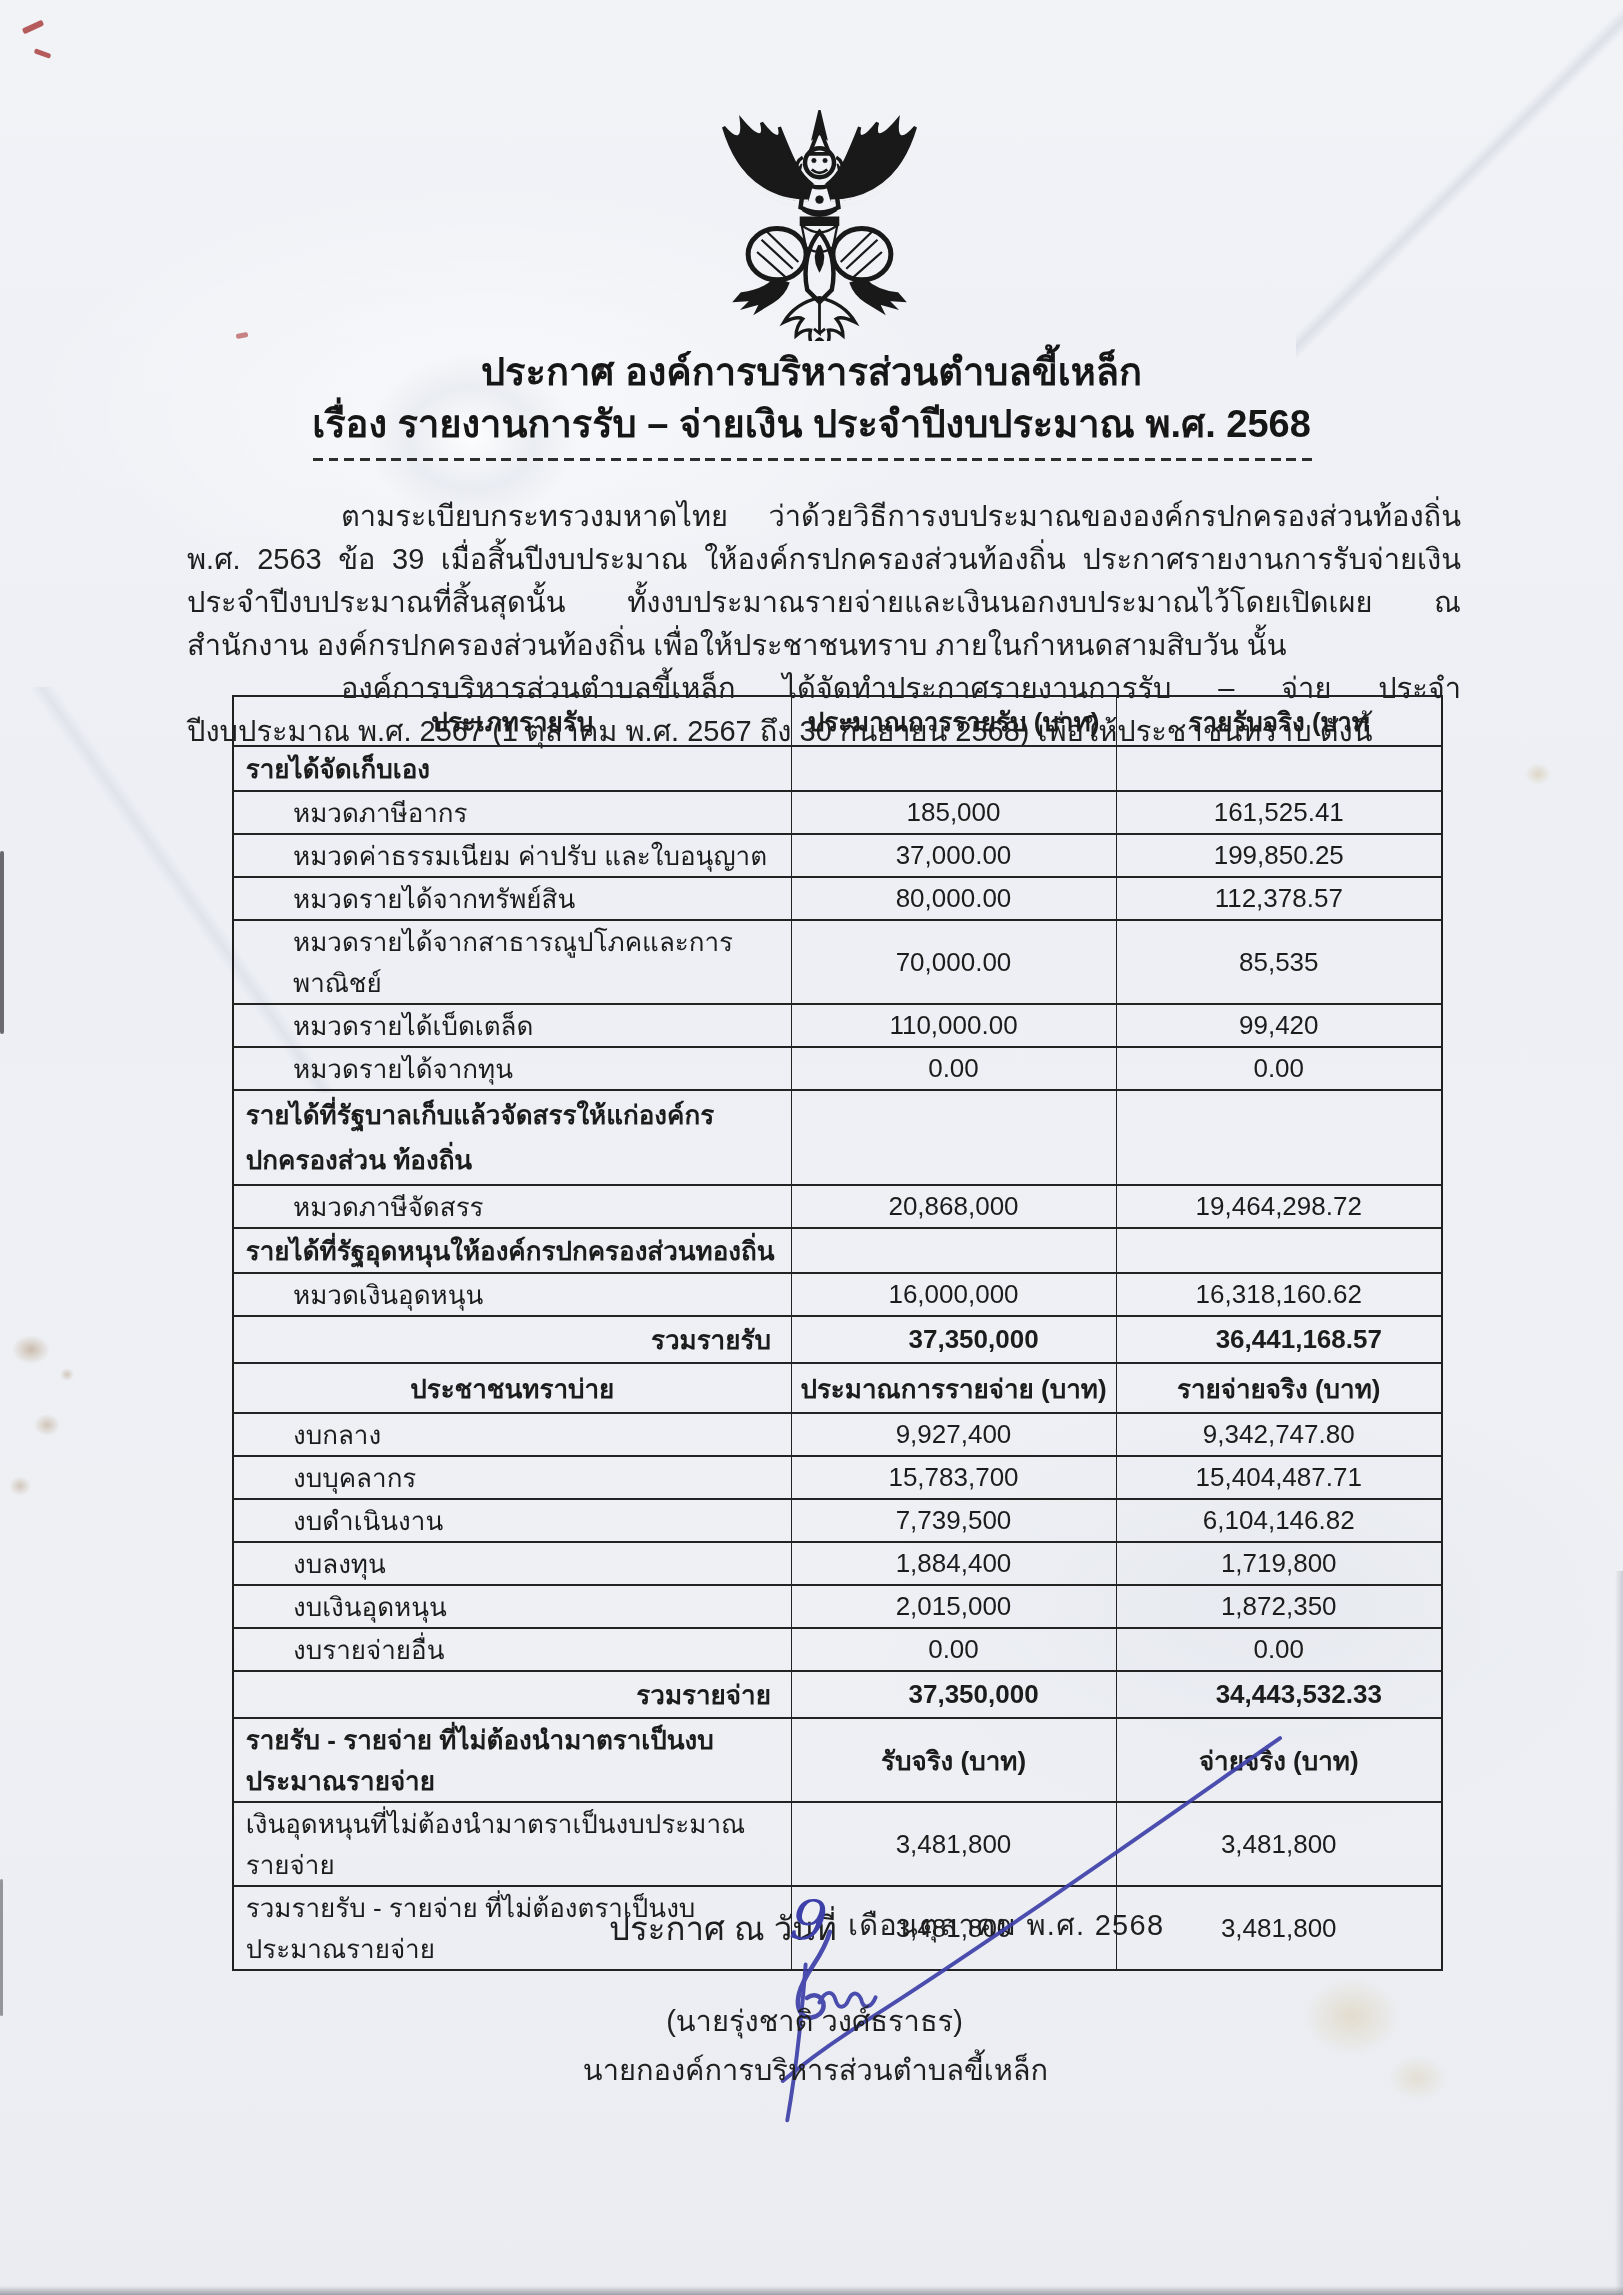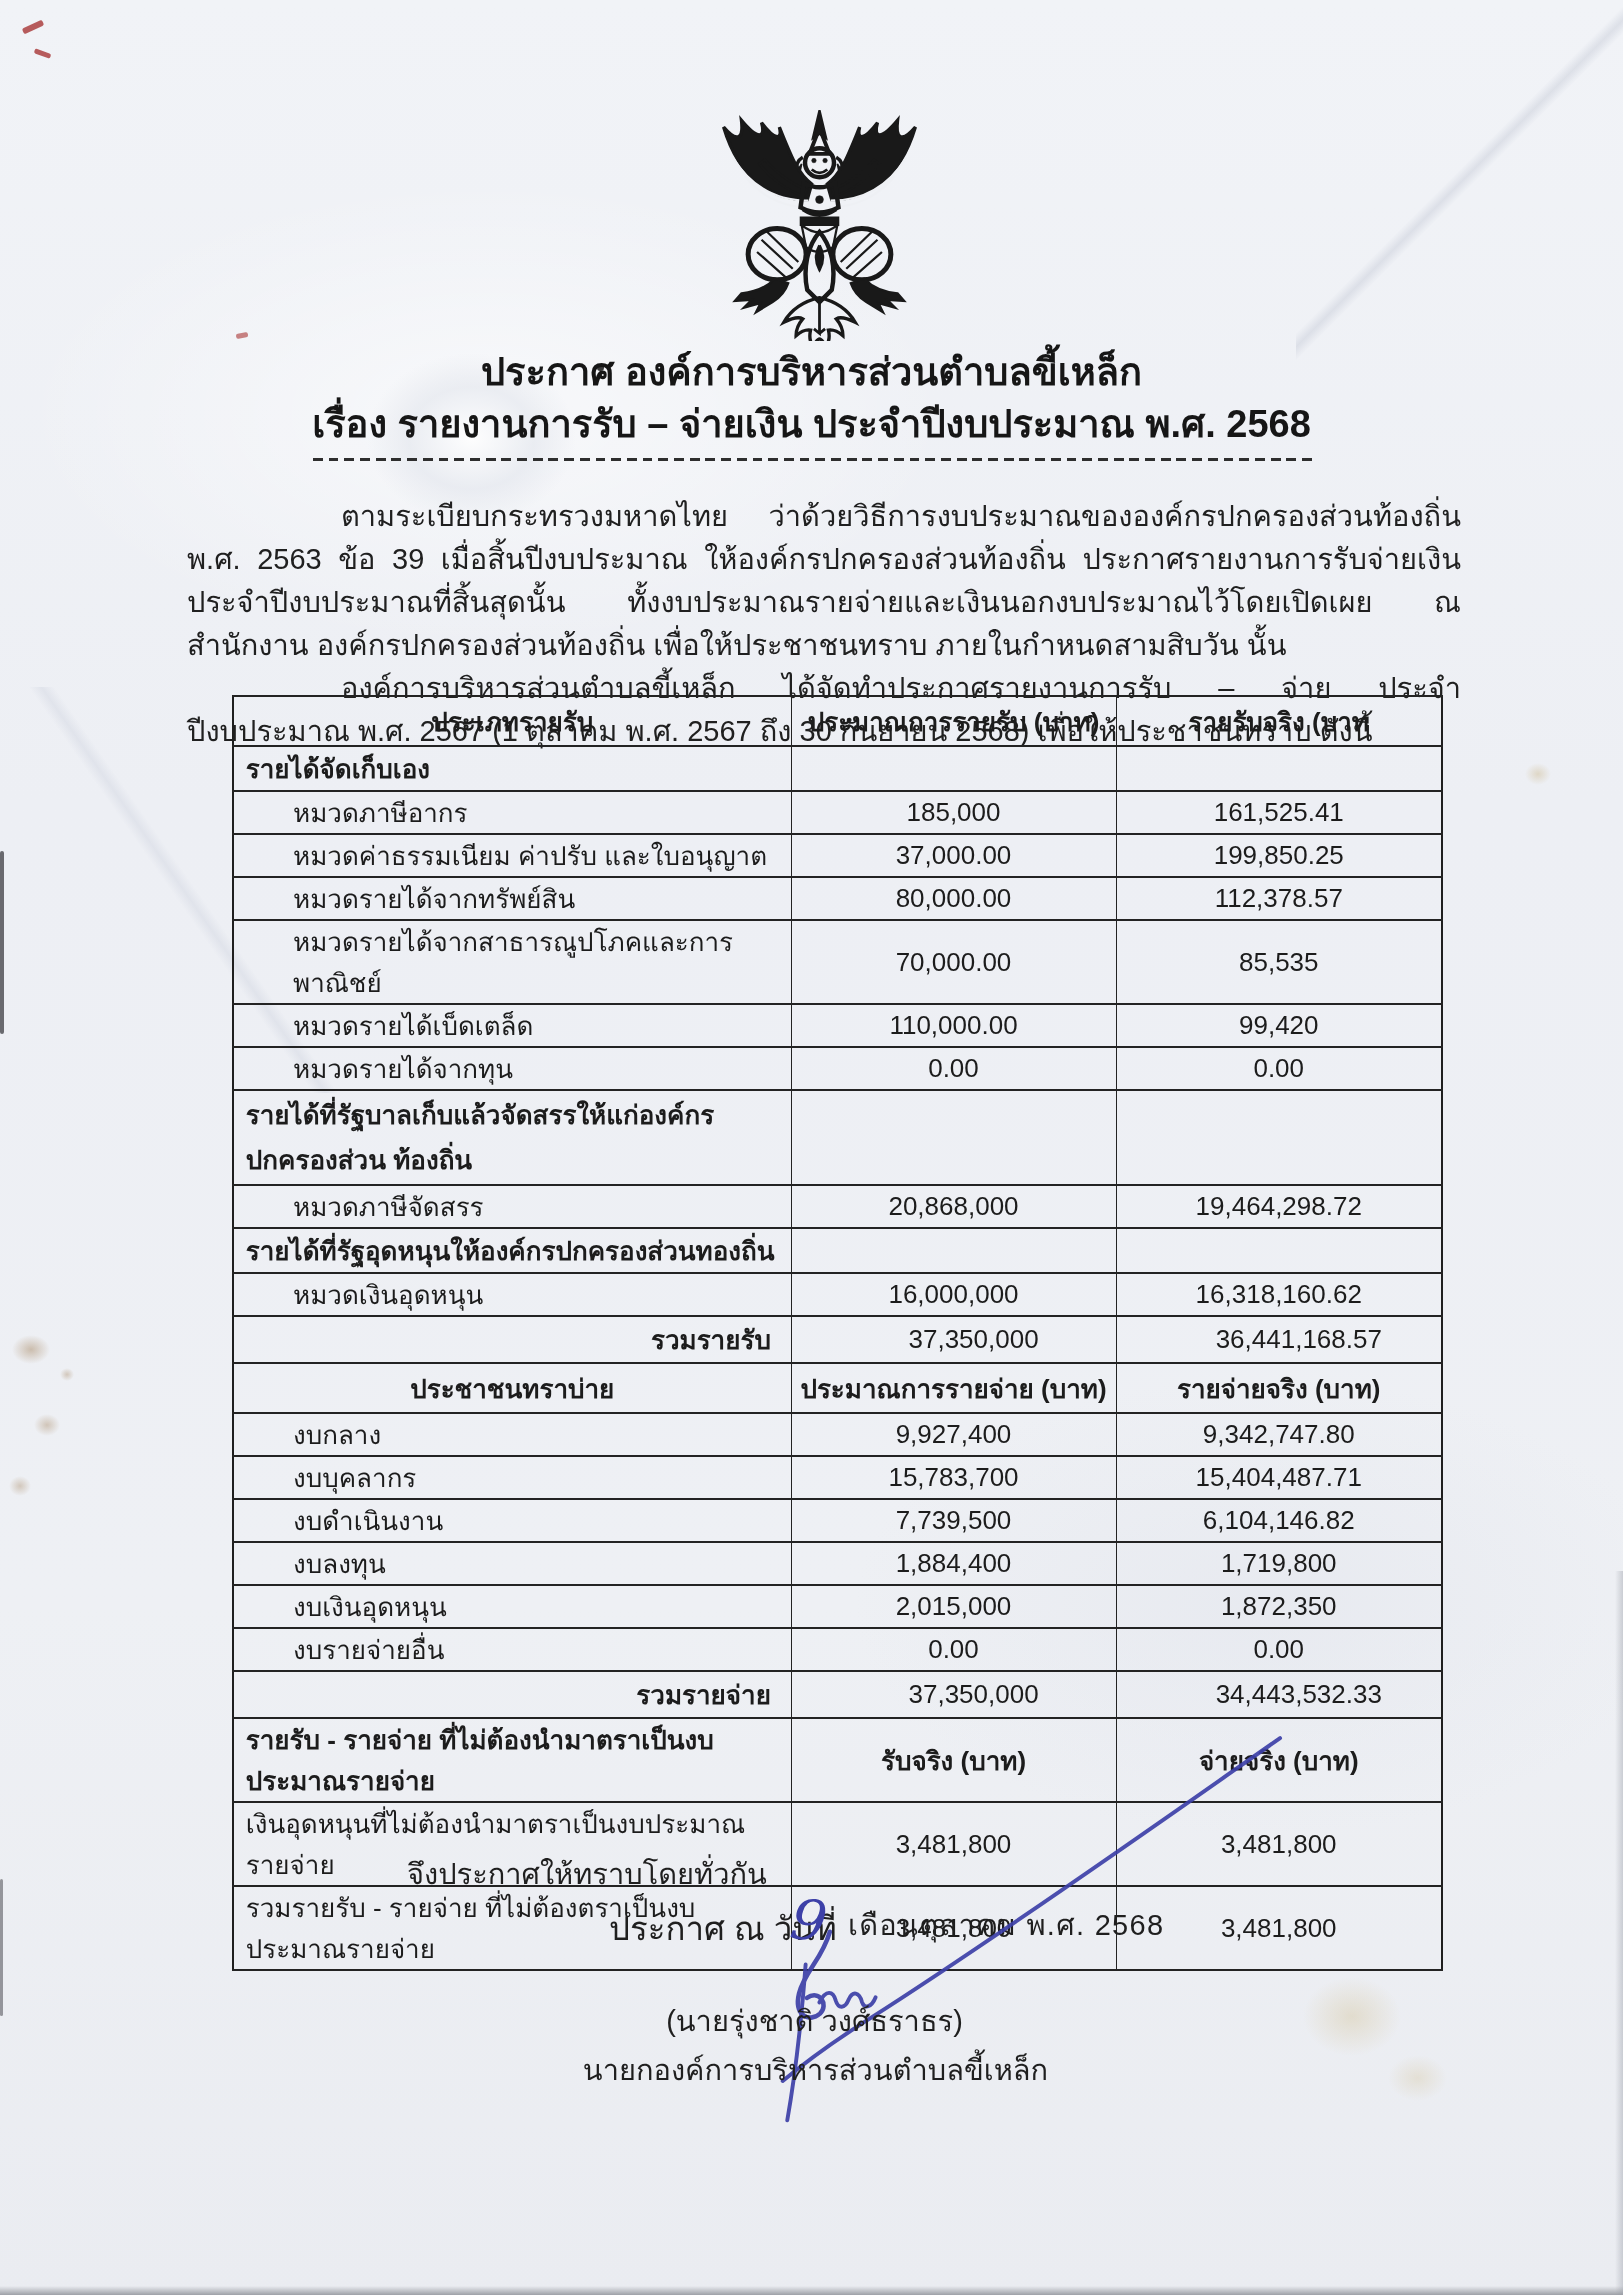--- a/index.html
+++ b/index.html
@@ -59,21 +59,21 @@
     font-size:26px;color:#1c1c1c;}
   .report-table td{border-top:2px solid #232323;border-bottom:2px solid #232323;
     border-left:1.3px solid #232323;border-right:1.3px solid #232323;padding:0 3.9px;vertical-align:middle;}
   .report-table{border:2.6px solid #1f1f1f;}
   .c-val{text-align:center;}
   tr.r-header{height:50px;} tr.r-header td{font-weight:bold;text-align:center;}
   tr.r-section{height:45px;} tr.r-section .c-label{font-weight:bold;padding-left:11.8px;}
   tr.r-section2{height:95px;} tr.r-section2 .c-label{font-weight:bold;padding-left:11.8px;line-height:45px;}
   tr.r-item{height:42px;padding-left:18px;} tr.r-item .c-label{padding-left:59px;}
   tr.r-total{height:47px;} tr.r-total .c-label{text-align:right;padding-right:19.6px;font-weight:bold;}
-  tr.r-total .c-val{font-weight:normal;padding-left:44px;}
+  tr.r-total .c-val{font-weight:bold;padding-left:44px;}
   tr.r-header2{height:47px;} tr.r-header2 td{font-weight:600;}
   tr.r-header2 .c-label{padding-left:11.8px;margin-top:13px;}
   tr.r-item2{height:54px;} tr.r-item2 .c-label{padding-left:11.8px;}
 
   
   .closing{position:absolute;left:407px;top:1851px;font-size:29px;}
   .date-prefix{position:absolute;left:609px;top:1902px;font-size:33px;}
   .date-suffix{position:absolute;left:848px;top:1902px;font-size:29px;letter-spacing:1.3px;}
   .hand-day{position:absolute;left:791px;top:1893px;font-size:56px;line-height:56px;
     color:#3d40a8;transform:rotate(8deg);font-family:"DejaVu Serif","Liberation Serif",serif;font-style:italic;}
@@ -290,21 +290,20 @@
           <td class="c-val">3,481,800</td>
         </tr>
         <tr class="r-item2">
           <td class="c-label">รวมรายรับ - รายจ่าย ที่ไม่ต้องตราเป็นงบประมาณรายจ่าย</td>
           <td class="c-val">3,481,800</td>
           <td class="c-val">3,481,800</td>
         </tr>
       </tbody>
   </table>
 
-  <div class="closing">จึงประกาศให้ทราบโดยทั่วกัน</div>
   <div class="date-prefix">ประกาศ ณ วันที่</div>
   <div class="hand-day">9</div>
   <div class="date-suffix">เดือนตุลาคม  พ.ศ.  2568</div>
 
   <svg class="sig-layer" viewBox="0 0 2480 3507">
     <g fill="none" stroke="#3d40a8" stroke-linecap="round" opacity="0.92">
 
       <path d="M1956 2656 C1830 2744 1540 2950 1330 3084 C1276 3118 1232 3150 1196 3180" stroke-width="6"></path>
 
       <path d="M1268 2952 C1256 2994 1230 3012 1221 3046 C1213 3079 1236 3092 1253 3077 C1267 3063 1252 3040 1233 3053" stroke-width="7"></path>

